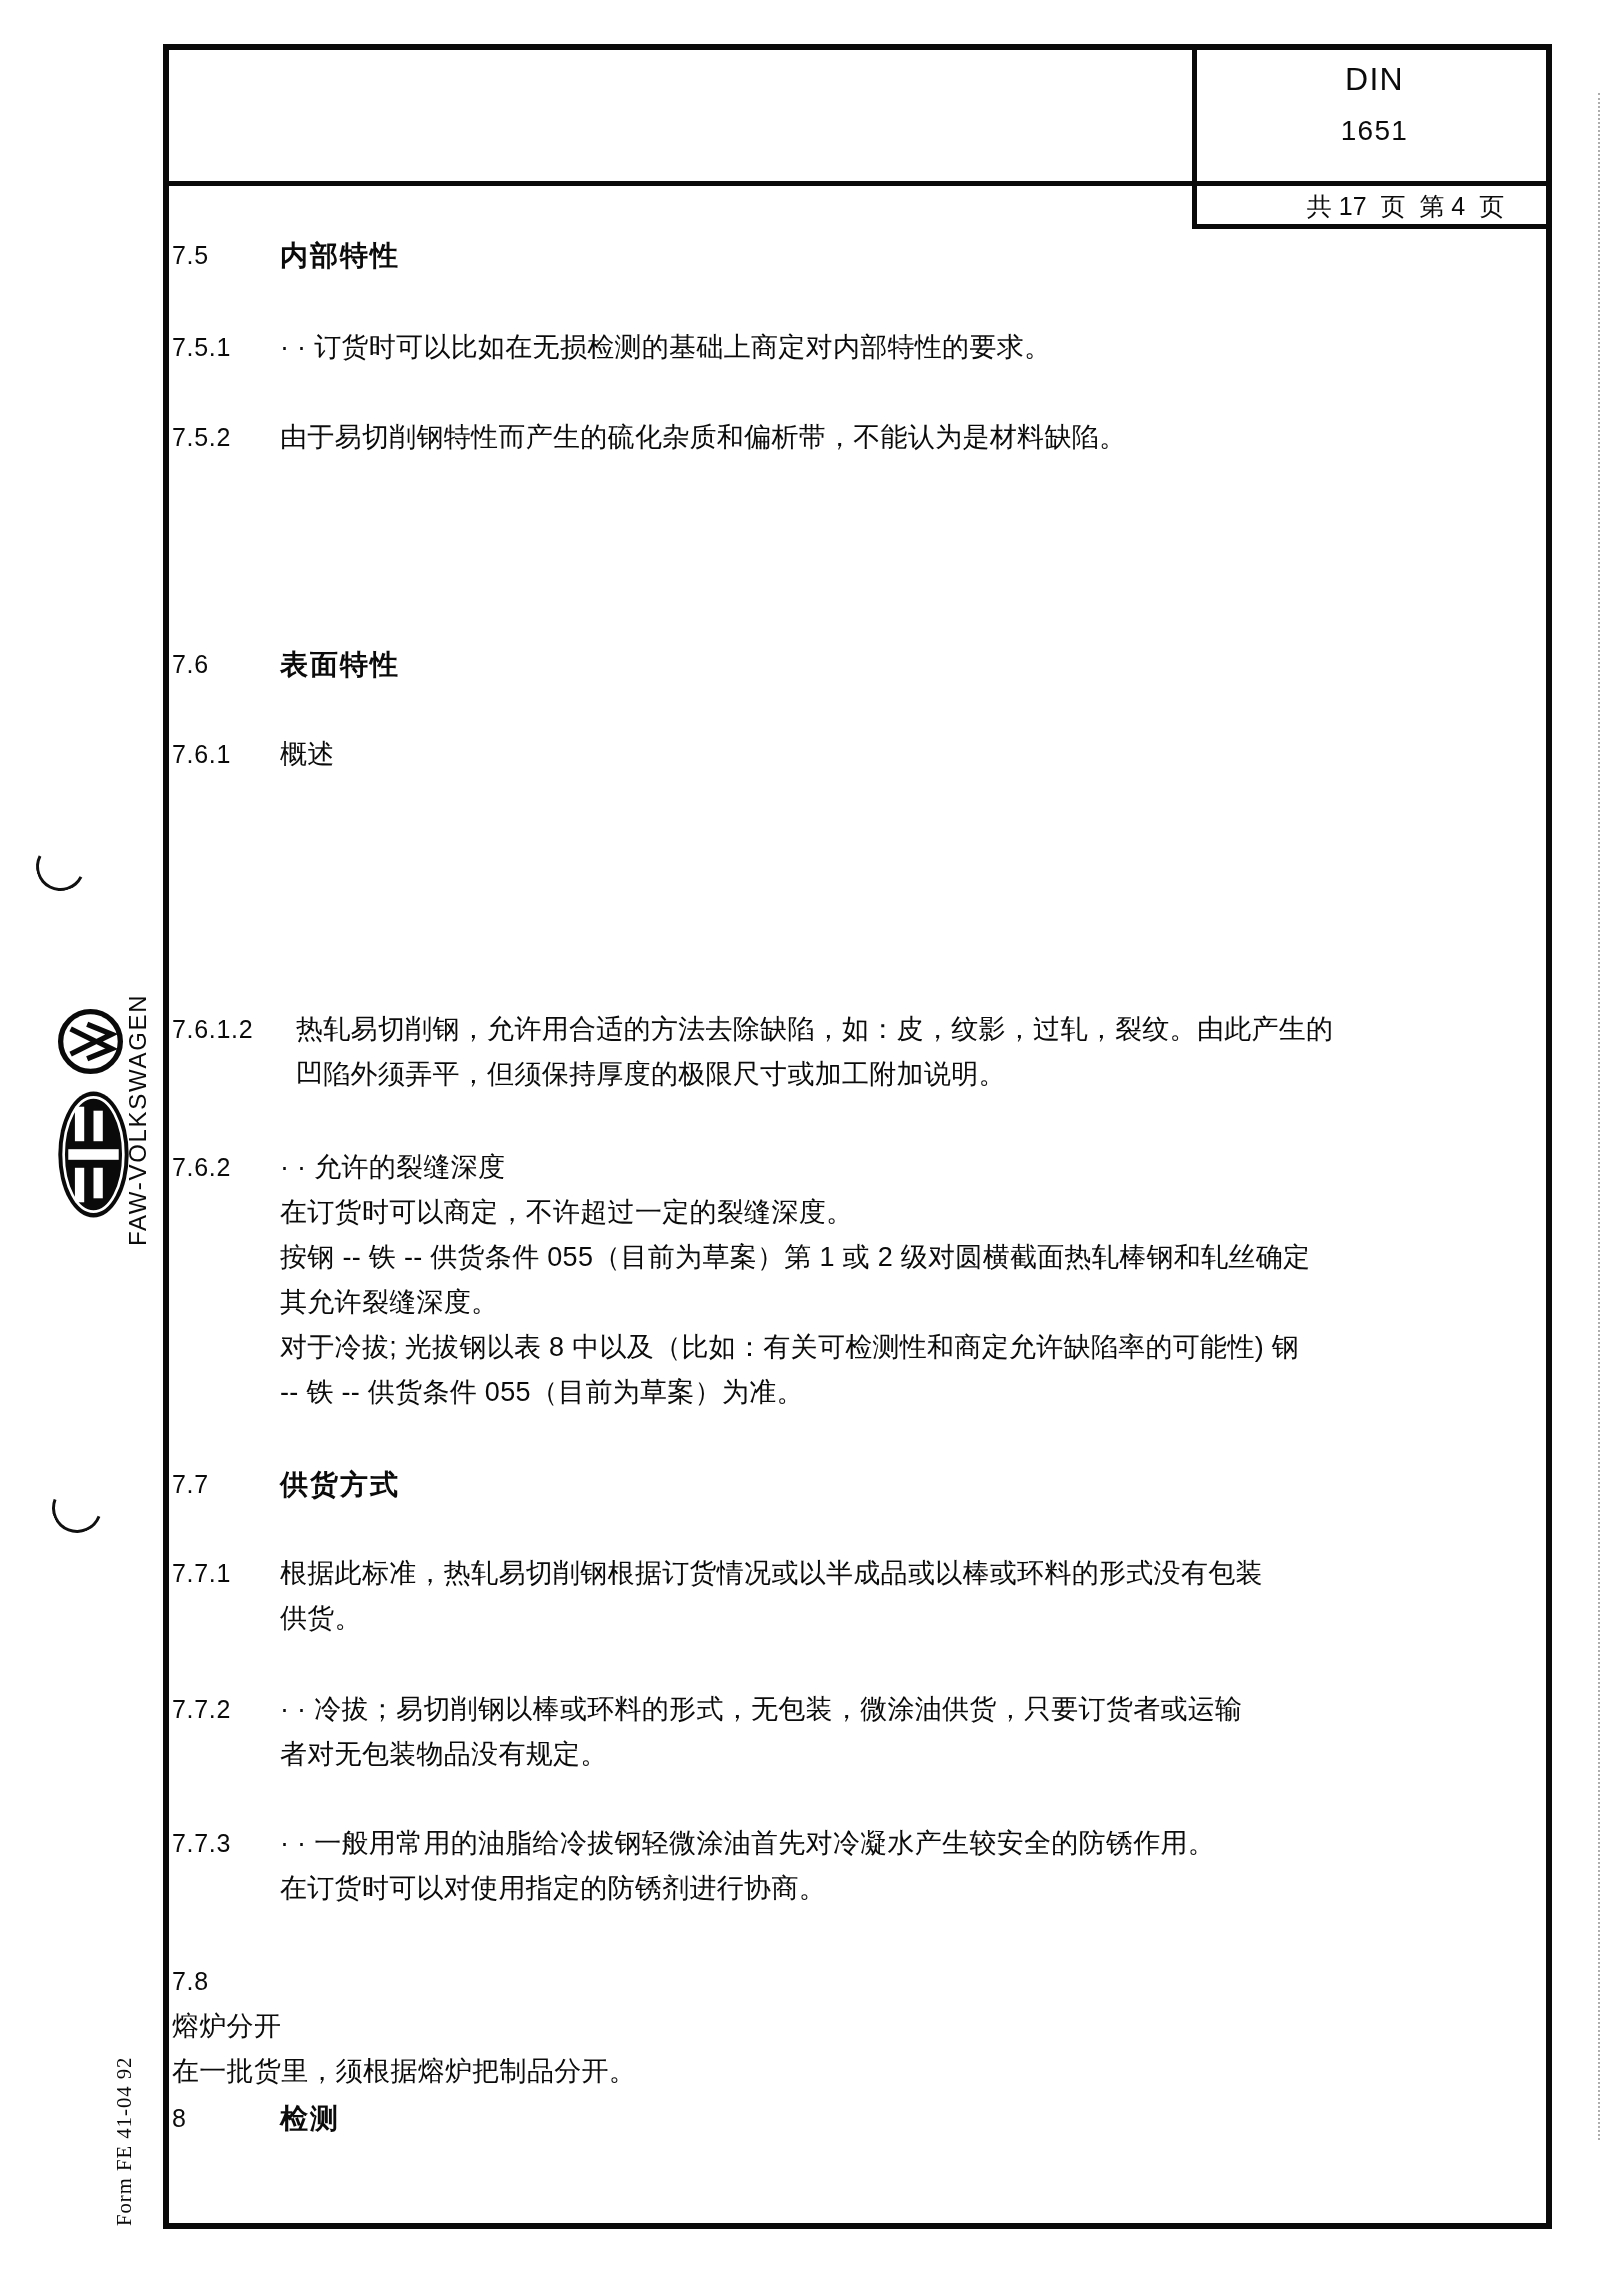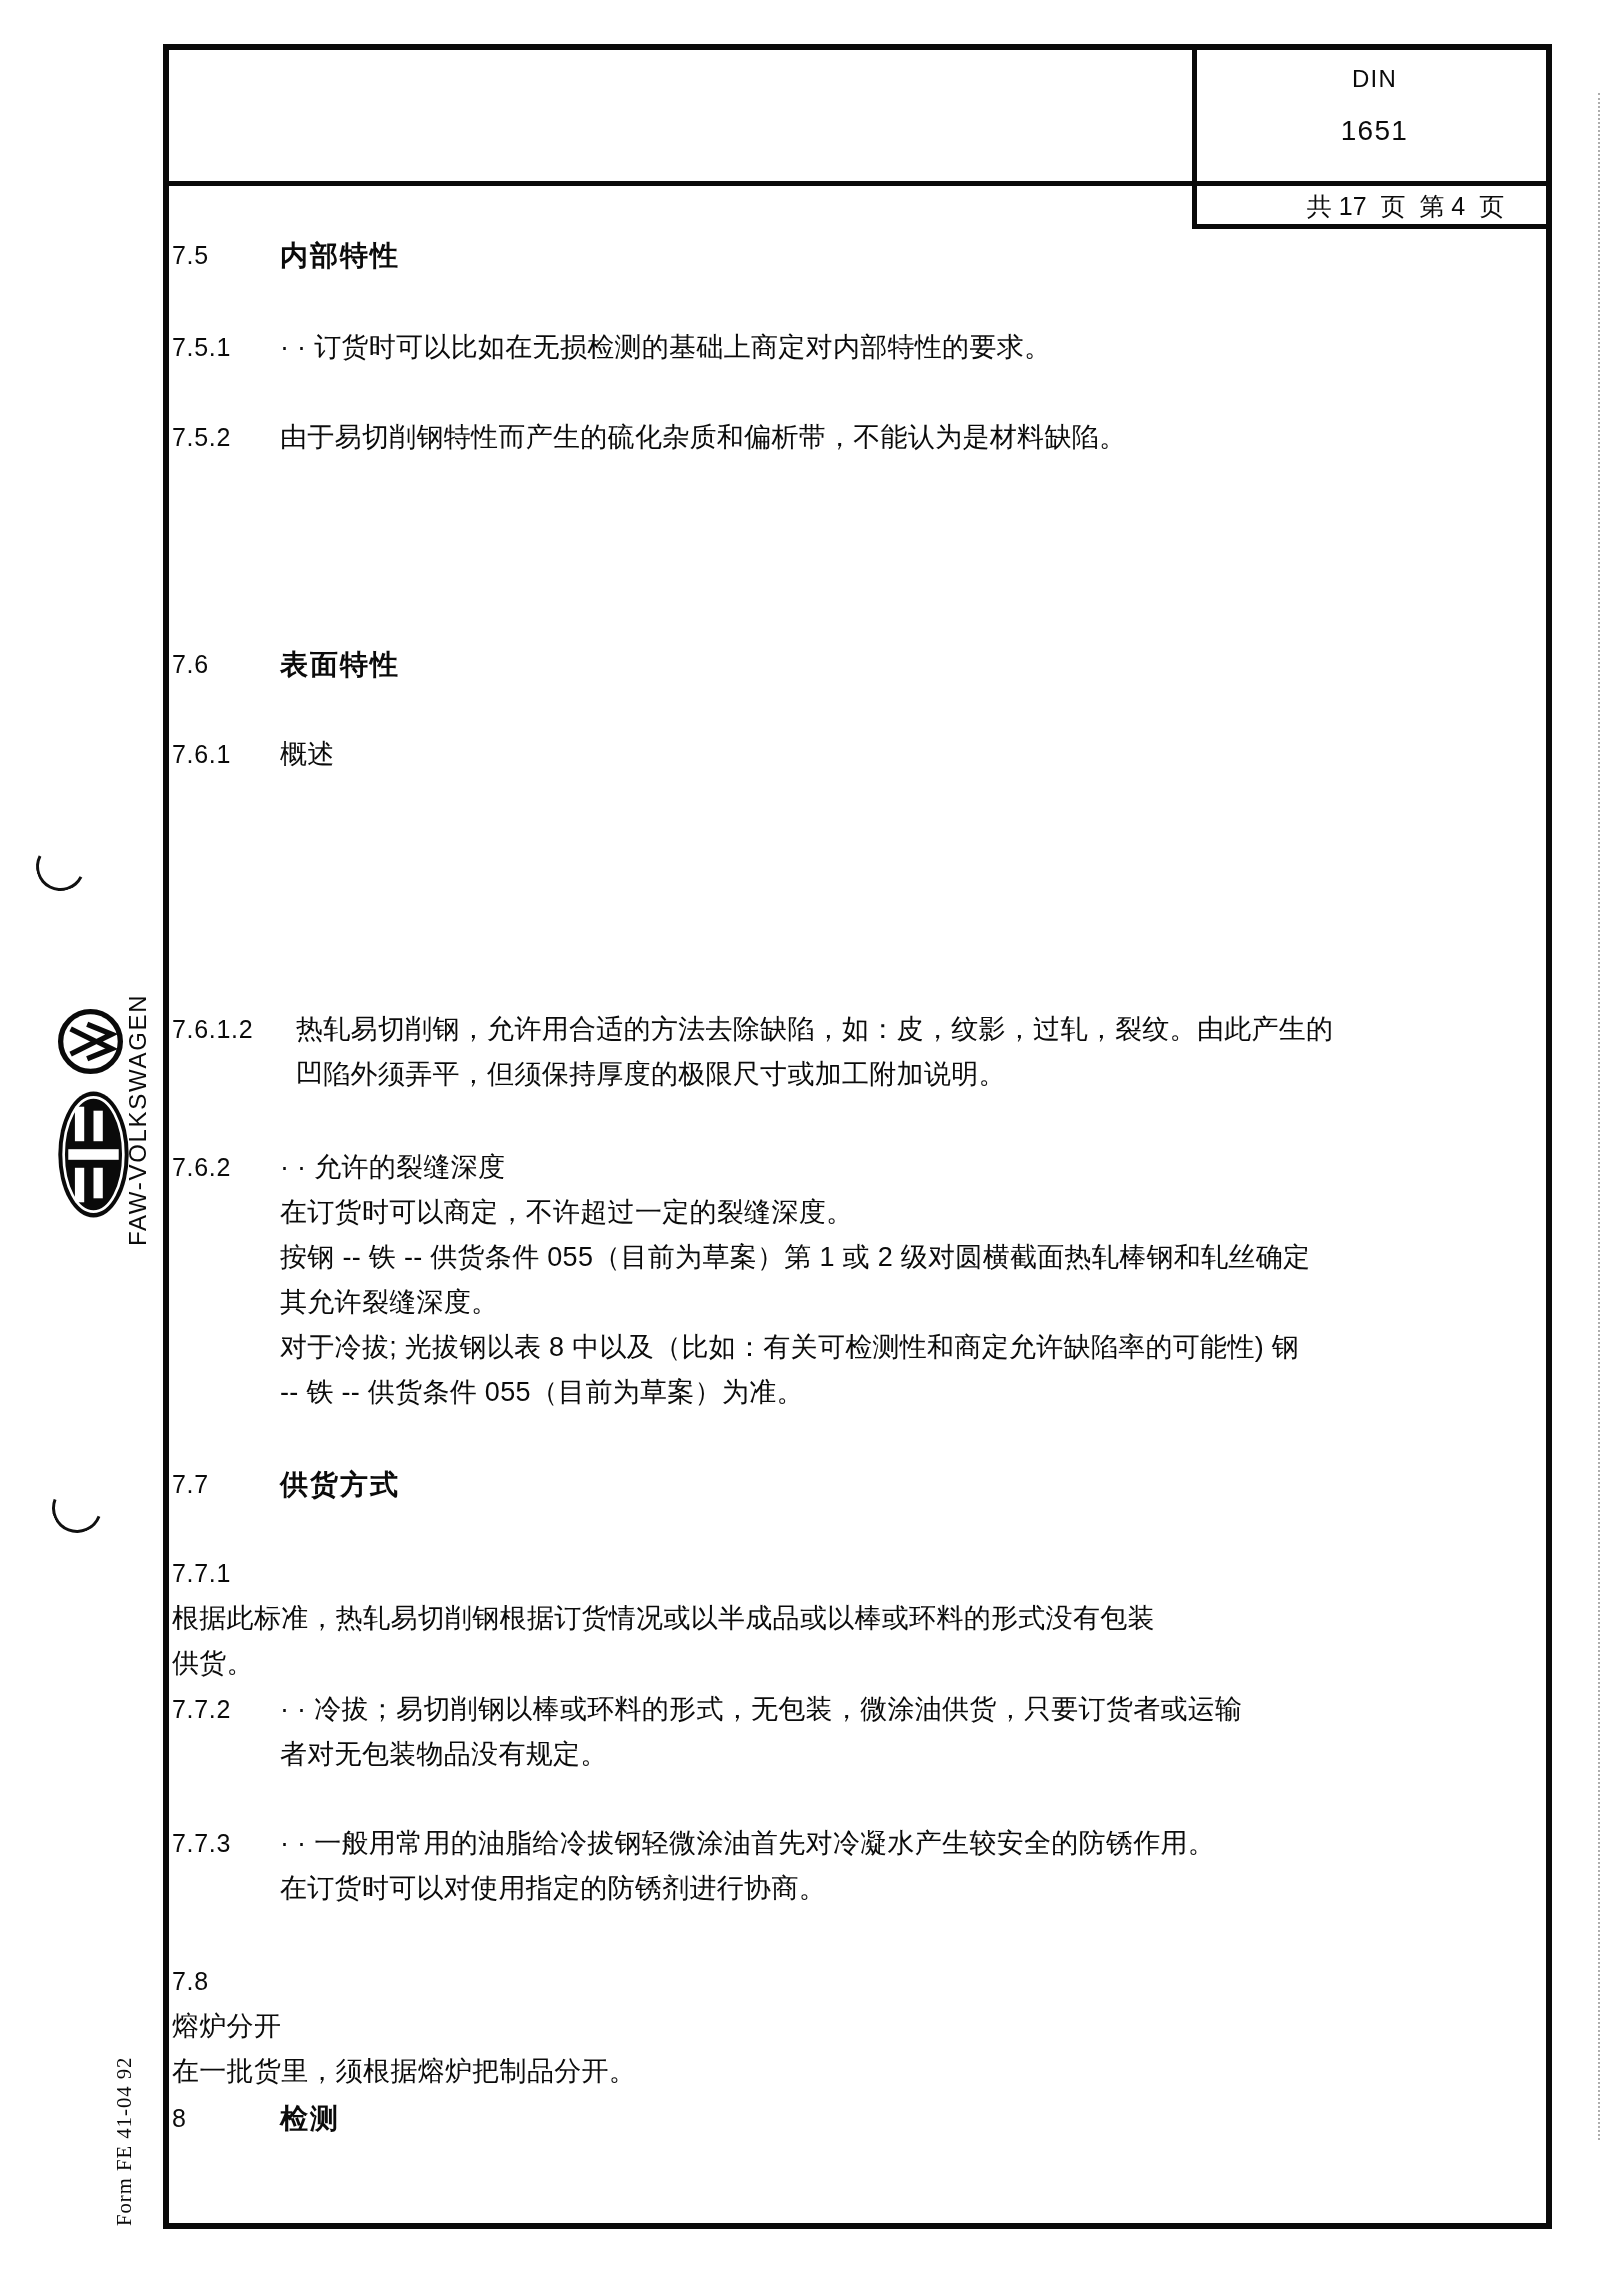--- a/index.html
+++ b/index.html
@@ -14,21 +14,21 @@
   
   .frame{
     position:absolute;left:163px;top:44px;width:1389px;height:2185px;
     border:6.7px solid #0a0a0a;box-sizing:border-box;
   }
   .hline-top{position:absolute;left:163px;top:181px;width:1389px;height:5.3px;background:#0a0a0a;}
   .vline-din{position:absolute;left:1192px;top:44px;width:5.3px;height:185px;background:#0a0a0a;}
   .hline-page{position:absolute;left:1192px;top:224px;width:359px;height:5.3px;background:#0a0a0a;}
 
   .din-cell{position:absolute;left:1198px;top:53px;width:353px;height:128px;text-align:center;}
-  .din-name{font-size:24px;line-height:52px;letter-spacing:1.3px;}
+  .din-name{font-size:32px;line-height:52px;letter-spacing:1.3px;}
   .din-number{font-size:28px;line-height:52px;letter-spacing:1.3px;}
   .page-info{
     position:absolute;left:1198px;top:187px;width:353px;height:37px;
     text-align:center;font-size:25px;line-height:39px;white-space:pre;margin-left:31px;
   }
 
   .section{position:absolute;left:172px;display:flex;align-items:flex-start;}
   .num{width:108px;flex:none;font-size:25px;line-height:45px;letter-spacing:0.7px;}
   .content{flex:none;}
   .line{font-size:27px;line-height:45px;height:45px;white-space:nowrap;letter-spacing:0.3px;}
@@ -150,21 +150,21 @@
     </div>
   </div>
 
   <div class="section hdr" style="top:1462px;">
     <div class="num">7.7</div>
     <div class="content">
         <div class="line">供货方式</div>
       </div>
   </div>
 
-  <div class="section" style="top:1551px;flex-direction:column;">
+  <div class="section" style="top:1551px;">
     <div class="num">7.7.1</div>
     <div class="content">
       <div class="line">根据此标准，热轧易切削钢根据订货情况或以半成品或以棒或环料的形式没有包装</div>
       <div class="line">供货。</div>
     </div>
   </div>
 
   <div class="section" style="top:1687px;">
     <div class="num">7.7.2</div>
     <div class="content">

